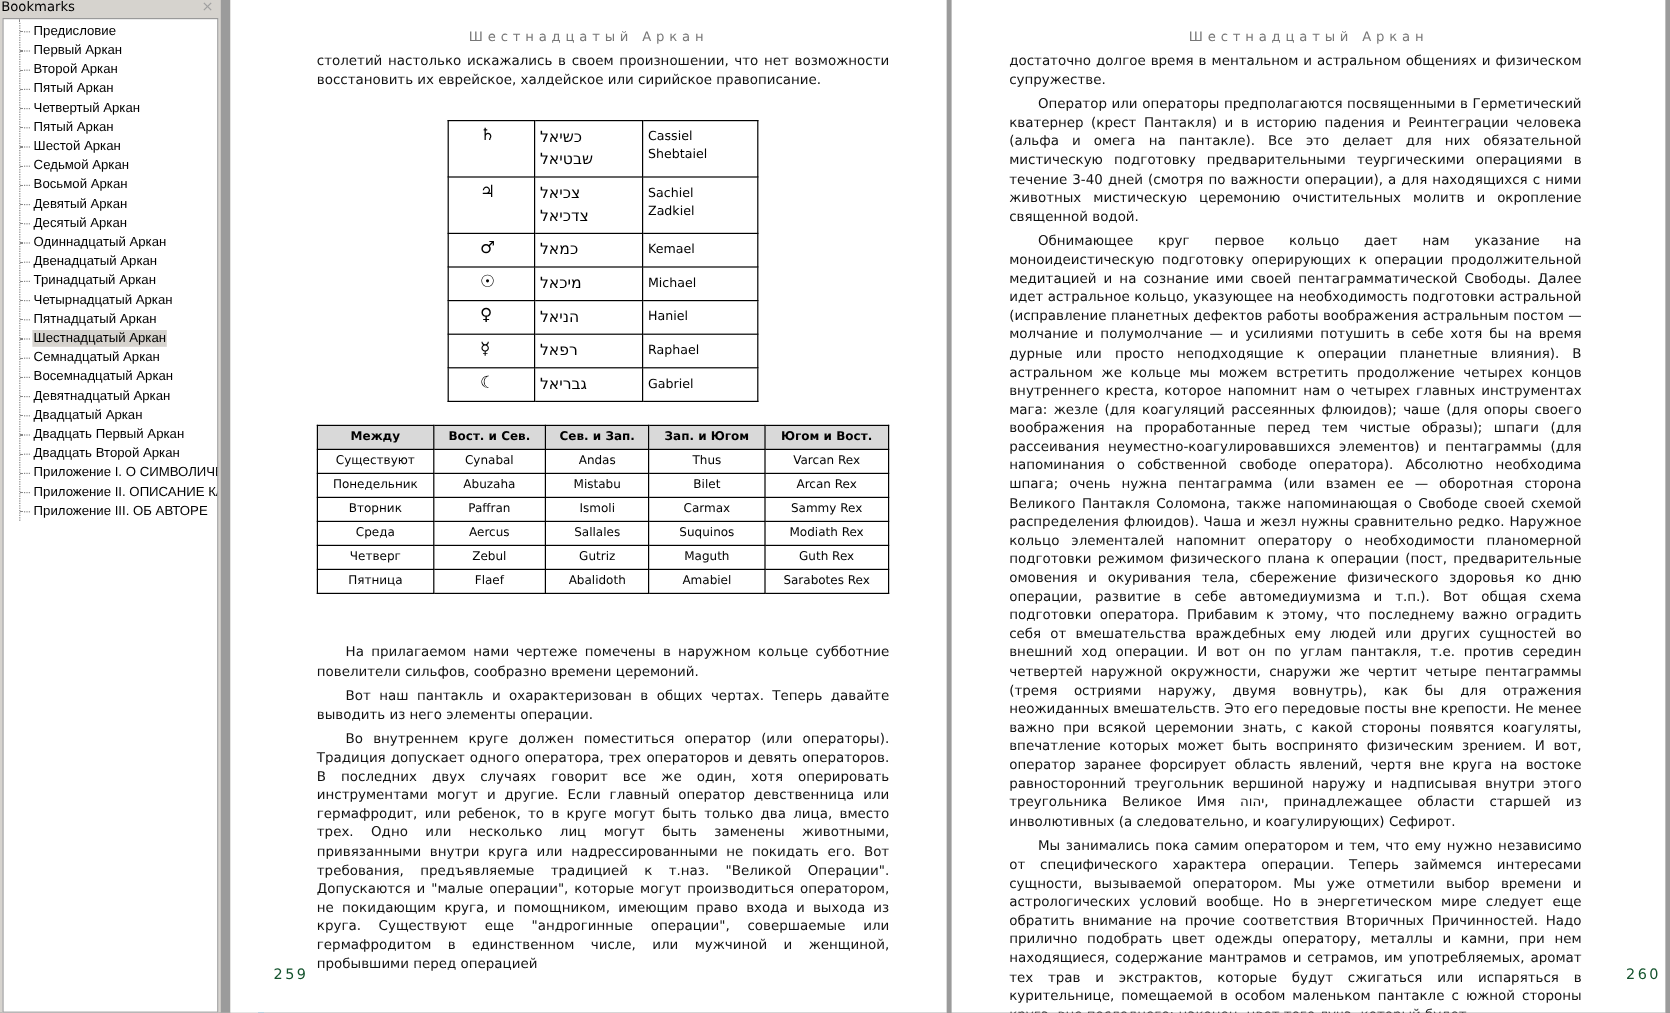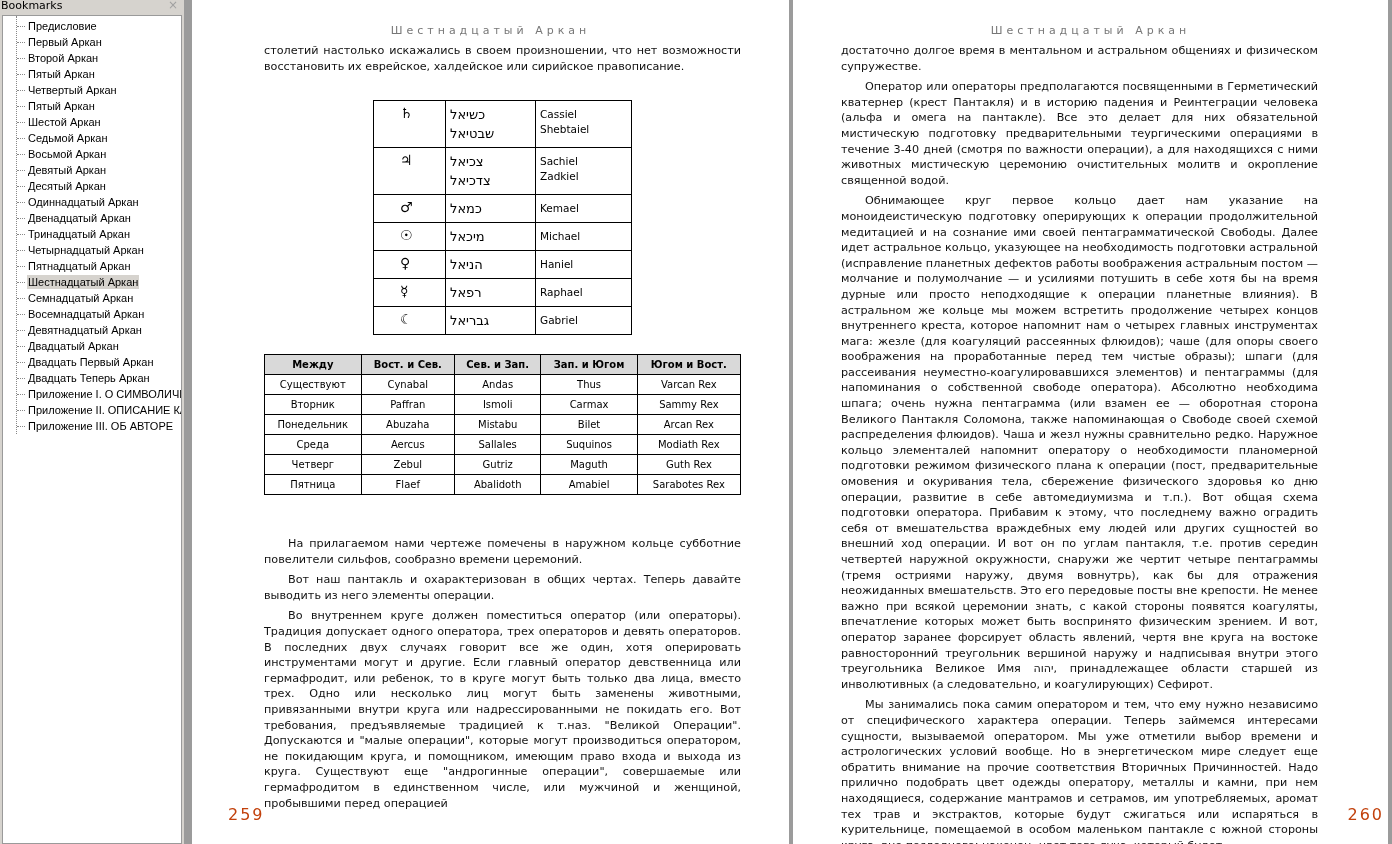--- a/index.html
+++ b/index.html
@@ -23,21 +23,21 @@
   #gutter { position: absolute; left: 184px; top: 0; width: 8px; height: 844px; background: #9b9b9b; }
 
   
   .page { position: absolute; top: 0; height: 844px; background: #fff; }
   #page-left { left: 192px; width: 597px; }
   #page-sep { position: absolute; left: 789px; top: 0; width: 4px; height: 844px; background: #9b9b9b; }
   #page-right { left: 793px; width: 595px; }
   #right-edge { position: absolute; left: 1388px; top: 0; width: 4px; height: 844px; background: #9b9b9b; }
 
   .running-head { position: absolute; top: 24px; width: 100%; text-align: center; font-size: 11px; letter-spacing: 4px; color: #777; font-family: "DejaVu Sans", sans-serif; }
-  .page-num { position: absolute; top: 805px; font-size: 16px; letter-spacing: 2px; color: #c2410c; }
+  .page-num { position: absolute; top: 805px; font-size: 12px; letter-spacing: 2px; color: #14532d; }
 
   .text { position: absolute; font-size: 11.2px; line-height: 15.6px; color: #111; text-align: justify; font-family: "DejaVu Sans", sans-serif; }
   .text p { margin-bottom: 5px; text-indent: 24px; }
   .text p.noindent { text-indent: 0; }
 
   
   #angel-table { position: absolute; left: 181px; top: 100px; border-collapse: collapse; font-size: 10.5px; }
   #angel-table td { border: 1px solid #000; vertical-align: top; text-align: left; padding: 4px 4px; }
   #angel-table td.sym { width: 72px; font-size: 14px; text-align: left; padding-left: 26px; }
   #angel-table td.heb { width: 90px; font-size: 13px; line-height: 19px; font-family: "DejaVu Sans", sans-serif; }
@@ -76,21 +76,21 @@
           <div class="bm-item"><span class="lbl">Двенадцатый Аркан</span></div>
           <div class="bm-item"><span class="lbl">Тринадцатый Аркан</span></div>
           <div class="bm-item"><span class="lbl">Четырнадцатый Аркан</span></div>
           <div class="bm-item"><span class="lbl">Пятнадцатый Аркан</span></div>
           <div class="bm-item selected"><span class="lbl">Шестнадцатый Аркан</span></div>
           <div class="bm-item"><span class="lbl">Семнадцатый Аркан</span></div>
           <div class="bm-item"><span class="lbl">Восемнадцатый Аркан</span></div>
           <div class="bm-item"><span class="lbl">Девятнадцатый Аркан</span></div>
           <div class="bm-item"><span class="lbl">Двадцатый Аркан</span></div>
           <div class="bm-item"><span class="lbl">Двадцать Первый Аркан</span></div>
-          <div class="bm-item"><span class="lbl">Двадцать Теперь Аркан</span></div>
+          <div class="bm-item"><span class="lbl">Двадцать Второй Аркан</span></div>
           <div class="bm-item"><span class="lbl">Приложение I. О СИМВОЛИЧЕС</span></div>
           <div class="bm-item"><span class="lbl">Приложение II. ОПИСАНИЕ КА</span></div>
           <div class="bm-item"><span class="lbl">Приложение III. ОБ АВТОРЕ</span></div>
         </div>
     </div>
   </div>
 
   <div id="gutter"></div>
 
   <div id="page-left" class="page">
@@ -183,32 +183,32 @@
         </thead>
       <tbody id="days-body">
           <tr>
             <td>Существуют</td>
             <td>Cynabal</td>
             <td>Andas</td>
             <td>Thus</td>
             <td>Varcan Rex</td>
           </tr>
           <tr>
+            <td>Понедельник</td>
+            <td>Abuzaha</td>
+            <td>Mistabu</td>
+            <td>Bilet</td>
+            <td>Arcan Rex</td>
+          </tr>
+          <tr>
             <td>Вторник</td>
             <td>Paffran</td>
             <td>Ismoli</td>
             <td>Carmax</td>
             <td>Sammy Rex</td>
-          </tr>
-          <tr>
-            <td>Понедельник</td>
-            <td>Abuzaha</td>
-            <td>Mistabu</td>
-            <td>Bilet</td>
-            <td>Arcan Rex</td>
           </tr>
           <tr>
             <td>Среда</td>
             <td>Aercus</td>
             <td>Sallales</td>
             <td>Suquinos</td>
             <td>Modiath Rex</td>
           </tr>
           <tr>
             <td>Четверг</td>

